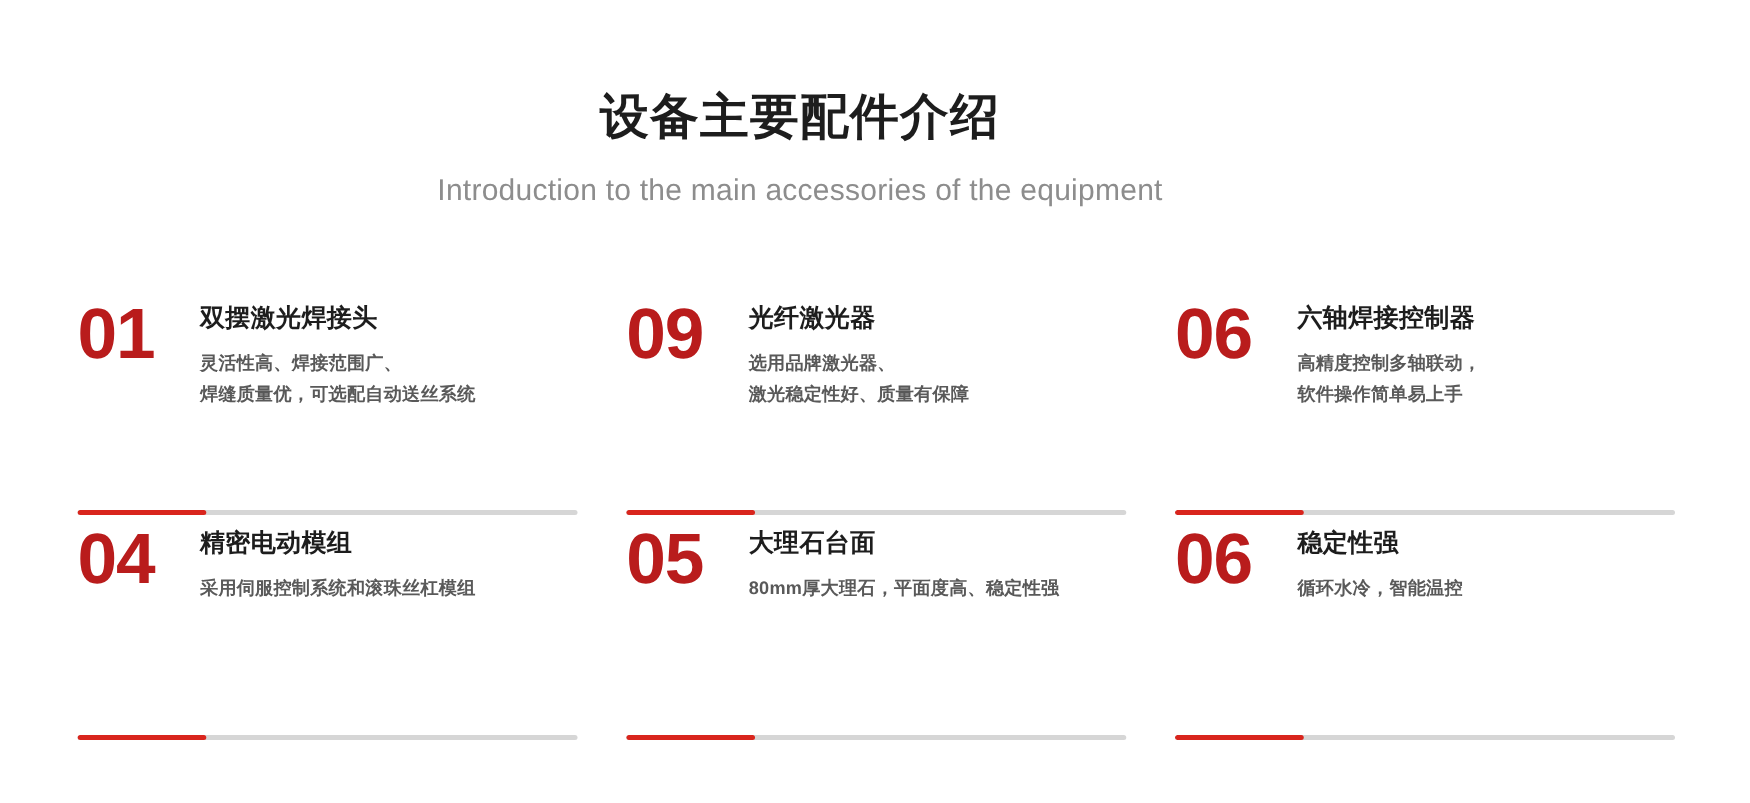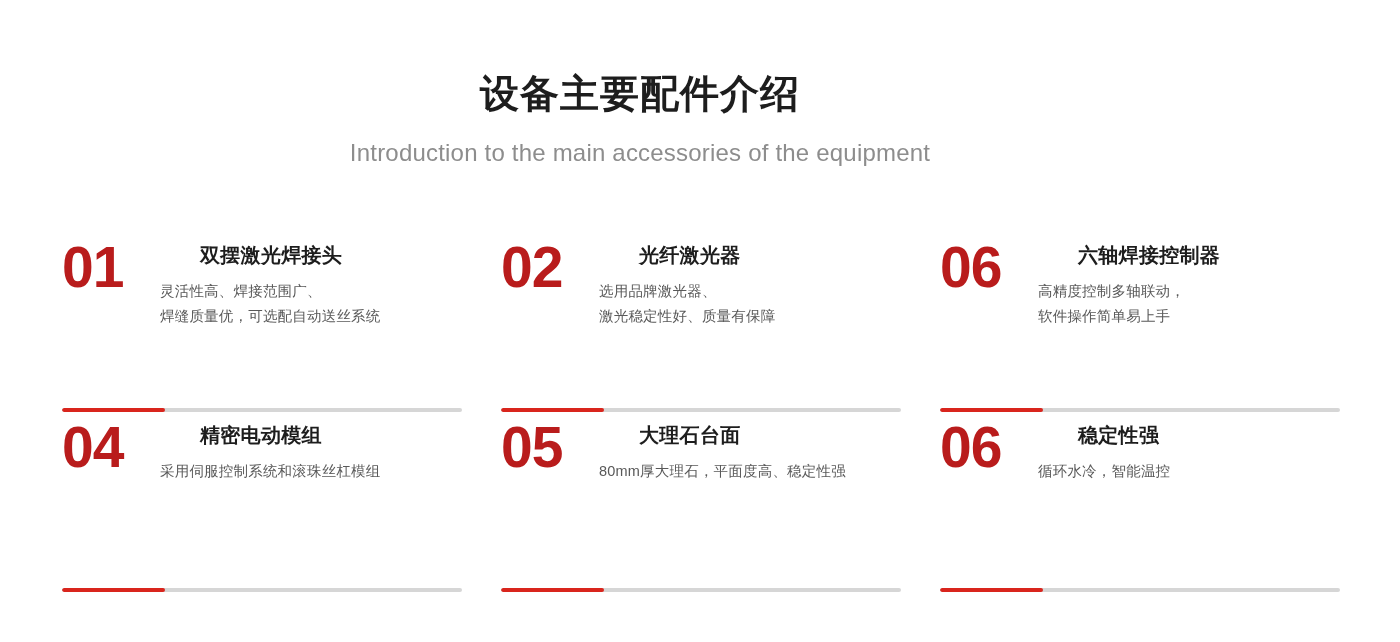--- a/index.html
+++ b/index.html
@@ -84,27 +84,26 @@
     padding-left: 10px;
     padding-top: 3px;
   }
 
   .card-title {
     font-size: 20px;
     font-weight: bold;
     color: #1d1d1d;
     line-height: 1.25;
     letter-spacing: 0.3px;
-    margin-left: 40px;
   }
 
   .card-desc {
     margin-top: 11px;
     font-size: 14.5px;
-    font-weight: normal;
+    font-weight: bold;
     color: #595959;
     line-height: 1.75;
     letter-spacing: 0.2px;
   }
 
   .card-desc-line { display: block; }
 
   
   .card-rule {
     position: absolute;
@@ -150,21 +149,21 @@
           </div>
         </div>
       </div>
       <div class="card-rule">
         <div class="card-rule-accent"></div>
       </div>
     </div>
 
     <div class="card">
       <div class="card-body">
-        <div class="card-number">02</div>
+        <div class="card-number">09</div>
         <div class="card-text">
           <div class="card-title">光纤激光器</div>
           <div class="card-desc">
             <span class="card-desc-line">选用品牌激光器、</span>
             <span class="card-desc-line">激光稳定性好、质量有保障</span>
           </div>
         </div>
       </div>
       <div class="card-rule">
         <div class="card-rule-accent"></div>

